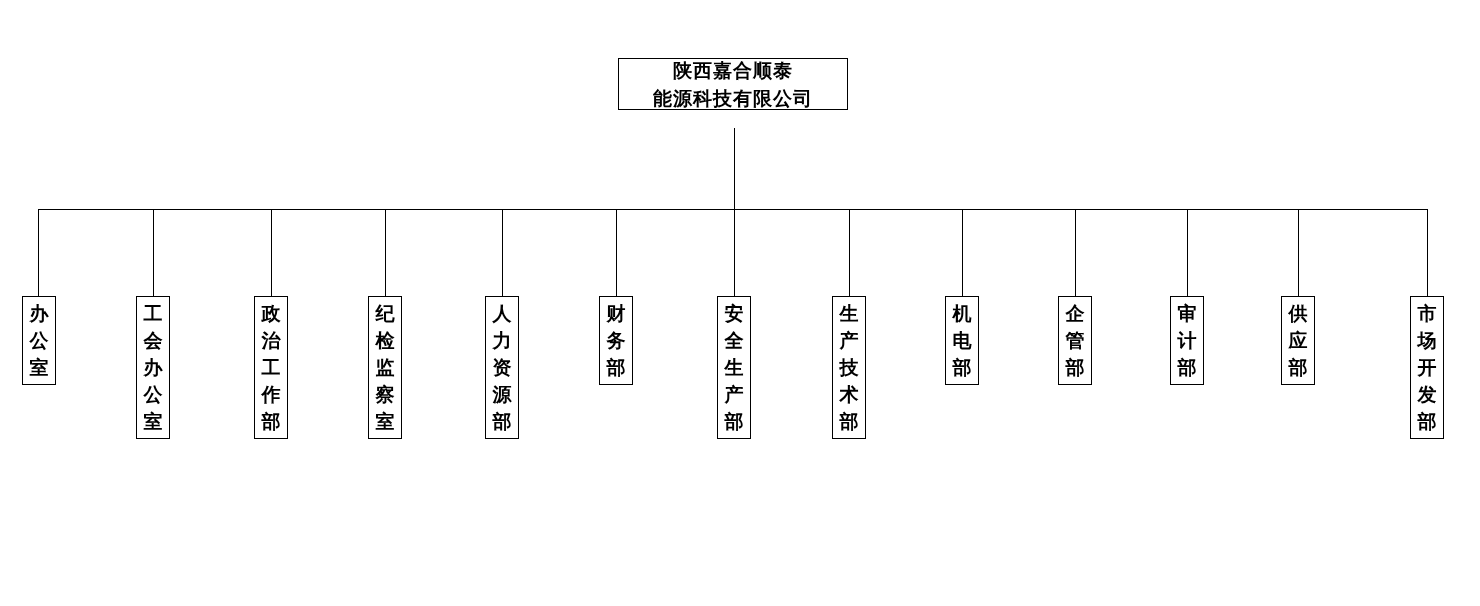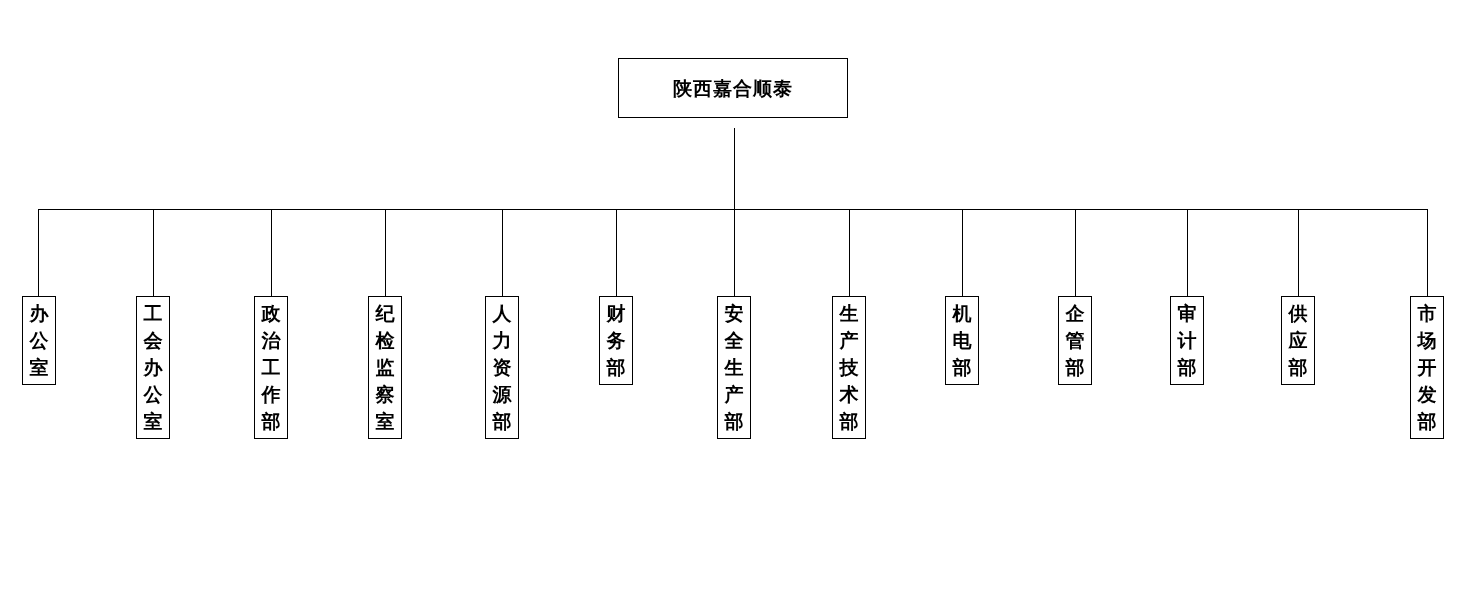--- a/index.html
+++ b/index.html
@@ -16,21 +16,21 @@
     height: 606px;
     background: #ffffff;
     overflow: hidden;
   }
   
   .root-box {
     position: absolute;
     left: 618px;
     top: 58px;
     width: 230px;
-    height: 60px;
+    height: 52px;
     border: 1px solid #000000;
     box-sizing: border-box;
     display: flex;
     flex-direction: column;
     align-items: center;
     justify-content: center;
     background: #ffffff;
   }
   .root-line {
     font-family: "DejaVu Serif", "Liberation Serif", serif;
@@ -76,20 +76,21 @@
     text-align: center;
   }
 </style>
 </head>
 <body>
 
 <div id="chart-canvas">
 
   <div class="root-box">
     <div class="root-line">陕西嘉合顺泰</div>
+    <div class="root-line">能源科技有限公司</div>
   </div>
 
   <div id="connector-layer">
       <div class="vline" style="left: 734px; top: 128px; height: 168px;"></div>
       <div class="hline" style="left: 38px; top: 209px; width: 1389px;"></div>
       <div class="vline" style="left: 38px; top: 209px; height: 87px;"></div>
       <div class="vline" style="left: 153px; top: 209px; height: 87px;"></div>
       <div class="vline" style="left: 271px; top: 209px; height: 87px;"></div>
       <div class="vline" style="left: 385px; top: 209px; height: 87px;"></div>
       <div class="vline" style="left: 502px; top: 209px; height: 87px;"></div>

